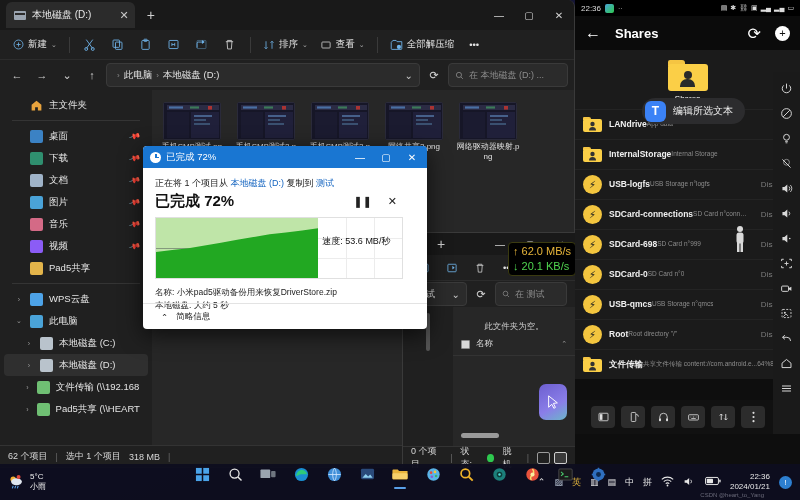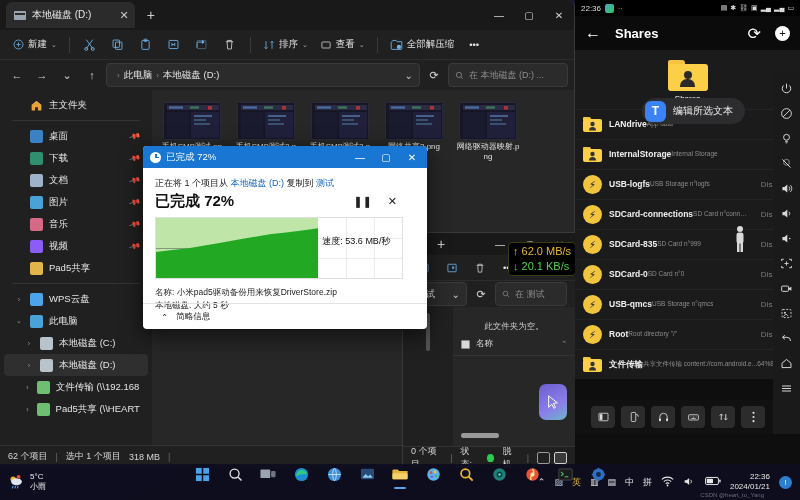--- a/index.html
+++ b/index.html
@@ -696,21 +696,21 @@
           <span class="a-circ">⚡</span>
           <span class="a-txt">
             <span class="a-n">SDCard-connections</span>
             <span class="a-s">SD Card n°connections</span>
           </span>
           <span class="a-dis">Disabled</span>
         </div>
         <div class="a-row">
           <span class="a-circ">⚡</span>
           <span class="a-txt">
-            <span class="a-n">SDCard-835</span>
+            <span class="a-n">SDCard-698</span>
             <span class="a-s">SD Card n°999</span>
           </span>
           <span class="a-dis">Disabled</span>
         </div>
         <div class="a-row">
           <span class="a-circ">⚡</span>
           <span class="a-txt">
             <span class="a-n">SDCard-0</span>
             <span class="a-s">SD Card n°0</span>
           </span>

